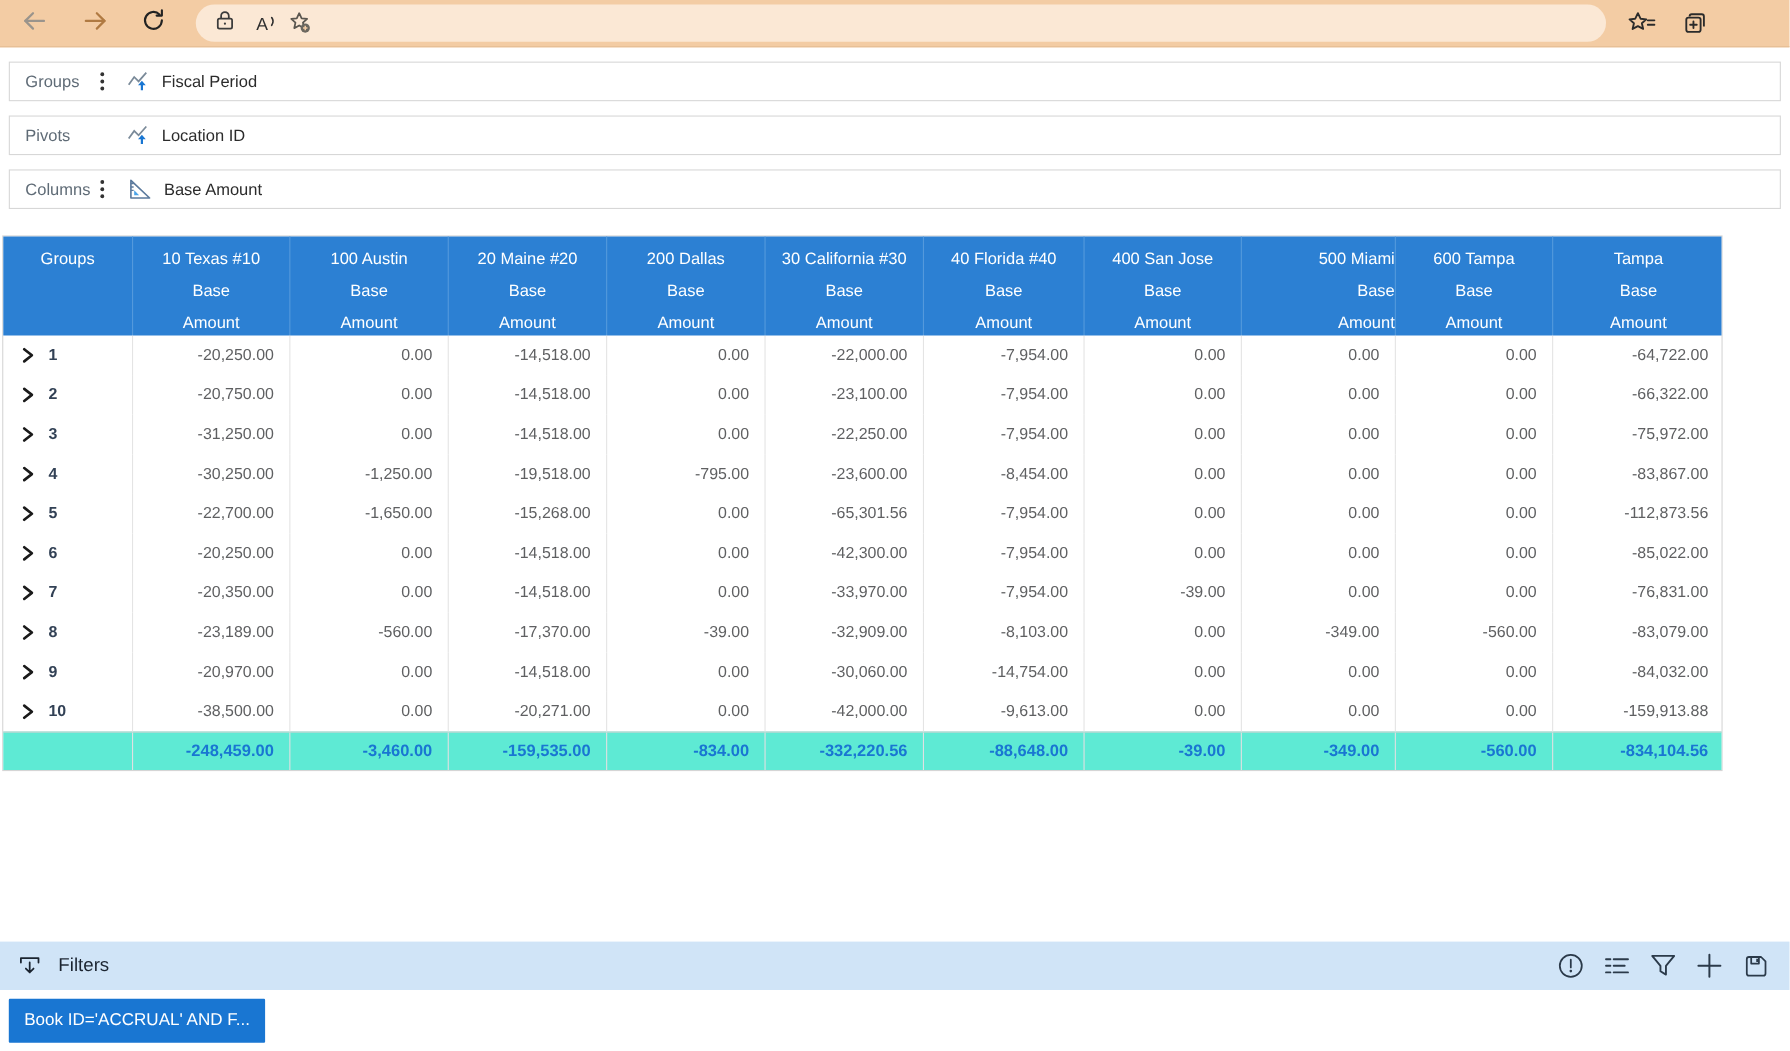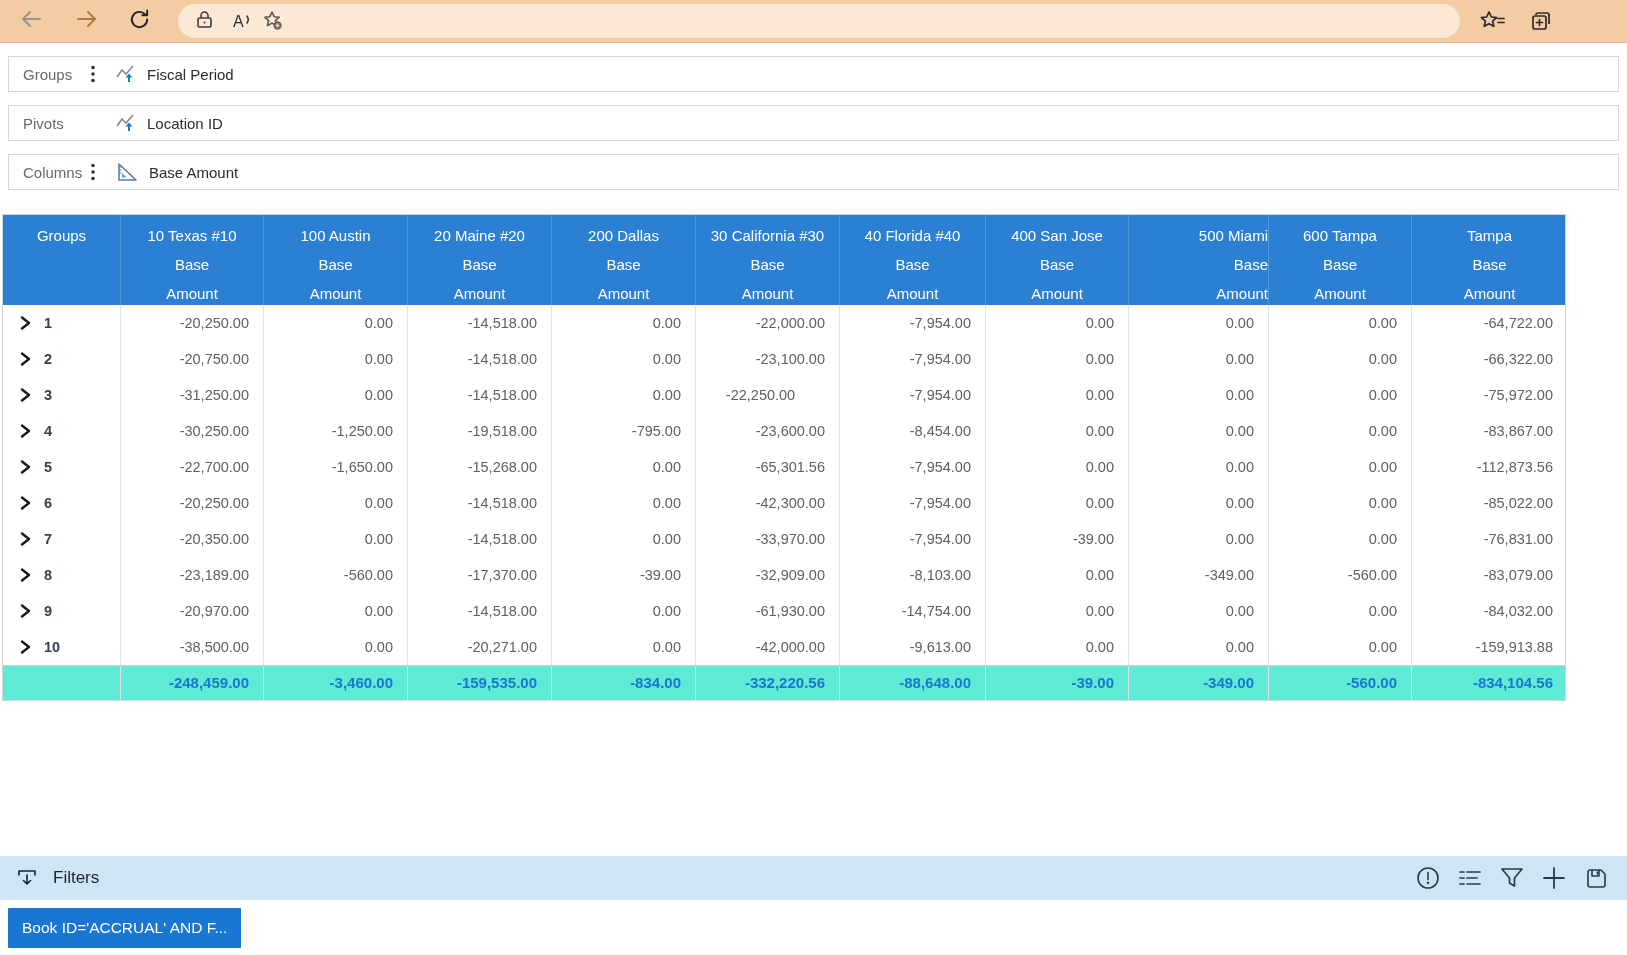--- a/index.html
+++ b/index.html
@@ -322,21 +322,21 @@
         <div class="td group" style="width: 118px;">
           <svg width="13" height="16" viewBox="0 0 13 16" fill="none" stroke="#1a1a1a" stroke-width="2.4" stroke-linecap="round" stroke-linejoin="round">
             <polyline points="3,2.5 10,8 3,13.5"></polyline>
           </svg>
           <span>3</span>
         </div>
         <div class="td" style="width: 143px;">-31,250.00</div>
         <div class="td" style="width: 144px;">0.00</div>
         <div class="td" style="width: 144px;">-14,518.00</div>
         <div class="td" style="width: 144px;">0.00</div>
-        <div class="td" style="width: 144px; text-align: center;">-22,250.00</div>
+        <div class="td" style="width: 144px;">-22,250.00</div>
         <div class="td" style="width: 146px;">-7,954.00</div>
         <div class="td" style="width: 143px;">0.00</div>
         <div class="td" style="width: 140px;">0.00</div>
         <div class="td" style="width: 143px;">0.00</div>
         <div class="td" style="width: 155px;">-75,972.00</div>
       </div>
       <div class="tr">
         <div class="td group" style="width: 118px;">
           <svg width="13" height="16" viewBox="0 0 13 16" fill="none" stroke="#1a1a1a" stroke-width="2.4" stroke-linecap="round" stroke-linejoin="round">
             <polyline points="3,2.5 10,8 3,13.5"></polyline>
@@ -430,21 +430,21 @@
         <div class="td group" style="width: 118px;">
           <svg width="13" height="16" viewBox="0 0 13 16" fill="none" stroke="#1a1a1a" stroke-width="2.4" stroke-linecap="round" stroke-linejoin="round">
             <polyline points="3,2.5 10,8 3,13.5"></polyline>
           </svg>
           <span>9</span>
         </div>
         <div class="td" style="width: 143px;">-20,970.00</div>
         <div class="td" style="width: 144px;">0.00</div>
         <div class="td" style="width: 144px;">-14,518.00</div>
         <div class="td" style="width: 144px;">0.00</div>
-        <div class="td" style="width: 144px;">-61,930.00</div>
+        <div class="td" style="width: 144px;">-30,060.00</div>
         <div class="td" style="width: 146px;">-14,754.00</div>
         <div class="td" style="width: 143px;">0.00</div>
         <div class="td" style="width: 140px;">0.00</div>
         <div class="td" style="width: 143px;">0.00</div>
         <div class="td" style="width: 155px;">-84,032.00</div>
       </div>
       <div class="tr">
         <div class="td group" style="width: 118px;">
           <svg width="13" height="16" viewBox="0 0 13 16" fill="none" stroke="#1a1a1a" stroke-width="2.4" stroke-linecap="round" stroke-linejoin="round">
             <polyline points="3,2.5 10,8 3,13.5"></polyline>

